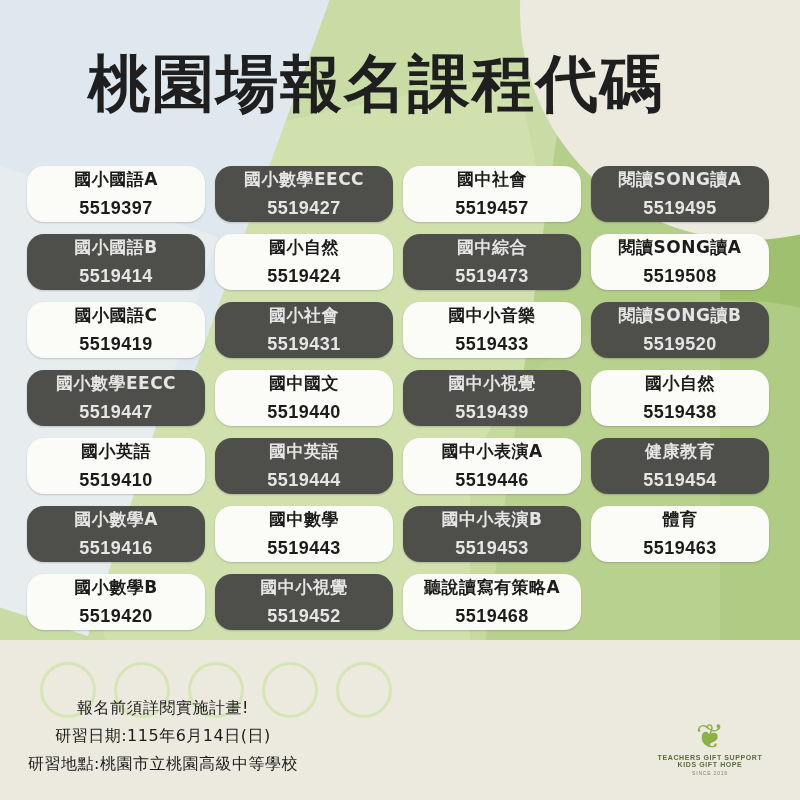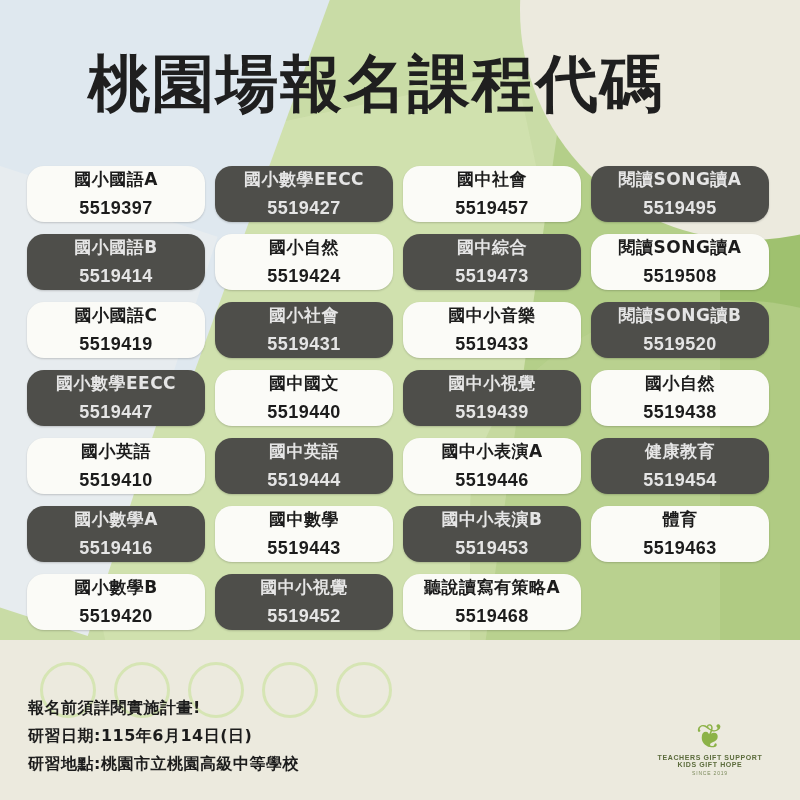--- a/index.html
+++ b/index.html
@@ -146,23 +146,24 @@
   .card.empty { background: transparent; box-shadow: none; }
   
   .footer {
     position: absolute;
     left: 28px; bottom: 18px;
     font-family: "DejaVu Sans", sans-serif;
     color: #1c1c1c;
   }
   .footer div {
     font-size: 16px;
-    font-weight: bold;
+    font-weight: normal;
     margin-bottom: 7px;
     letter-spacing: .5px;
+    text-align: center;
   }
   
   .logo {
     position: absolute;
     right: 30px; bottom: 24px;
     width: 120px;
     text-align: center;
     color: #4a5a2a;
   }
   .logo .mark {

